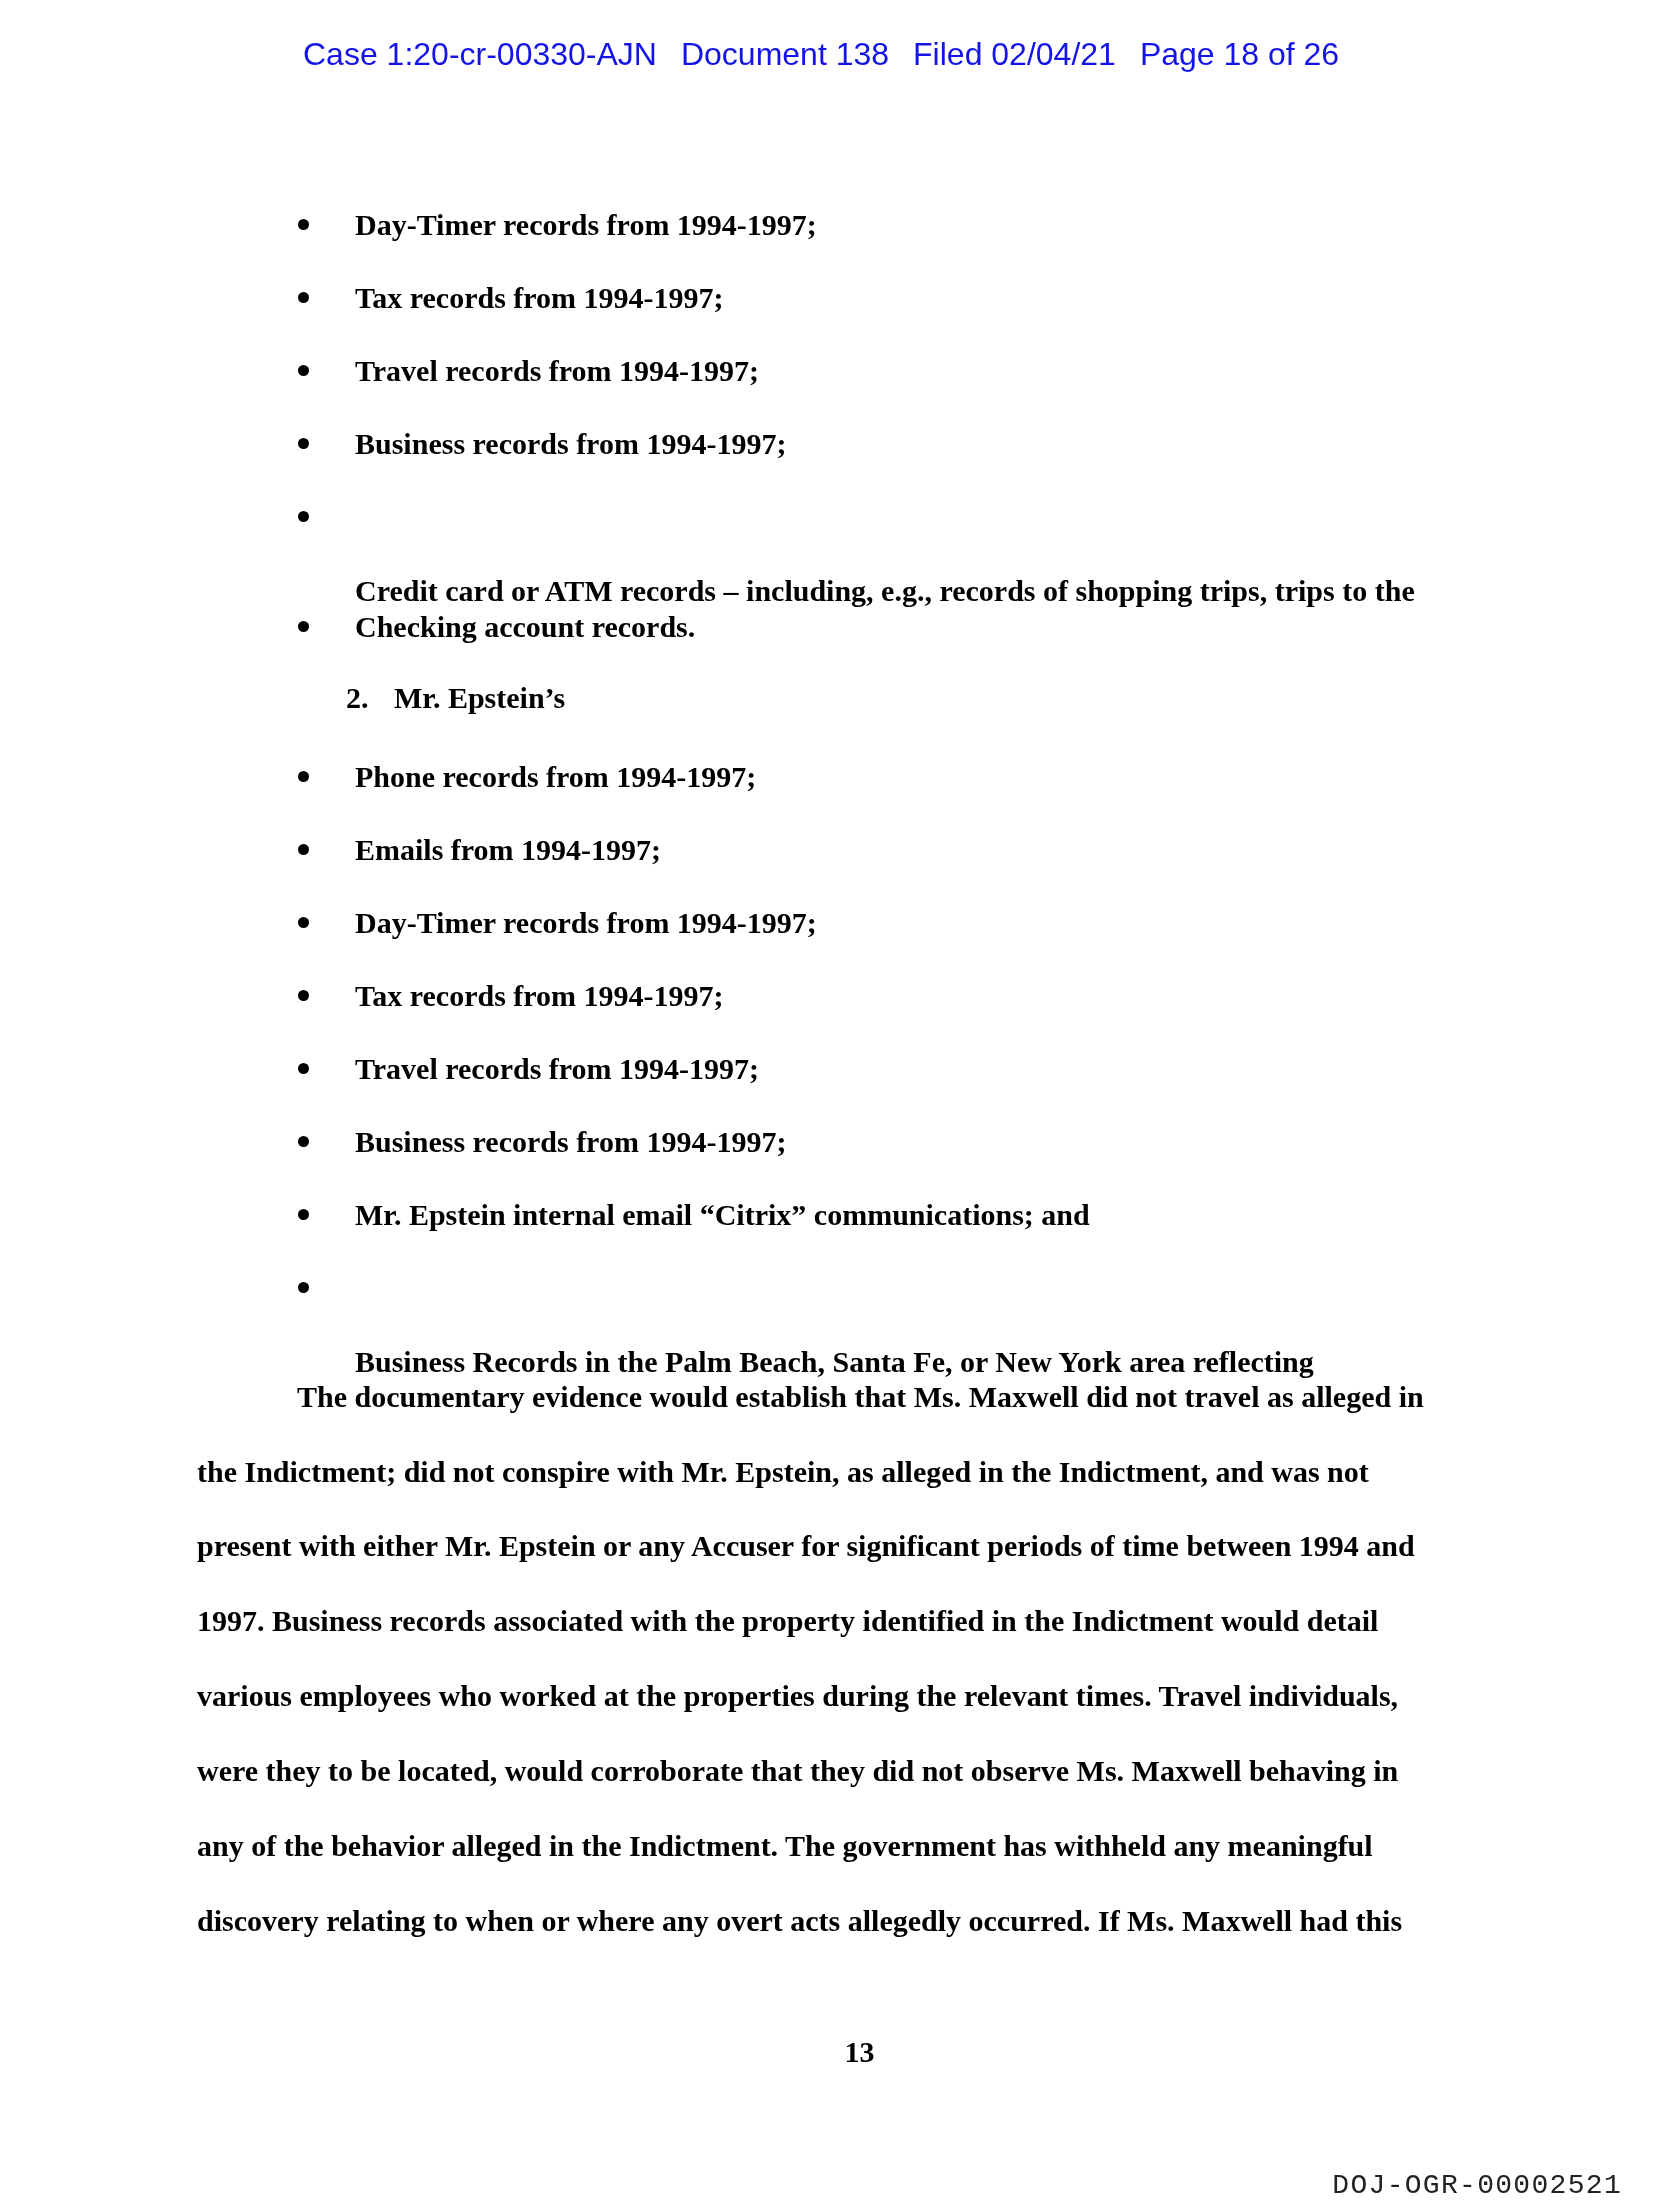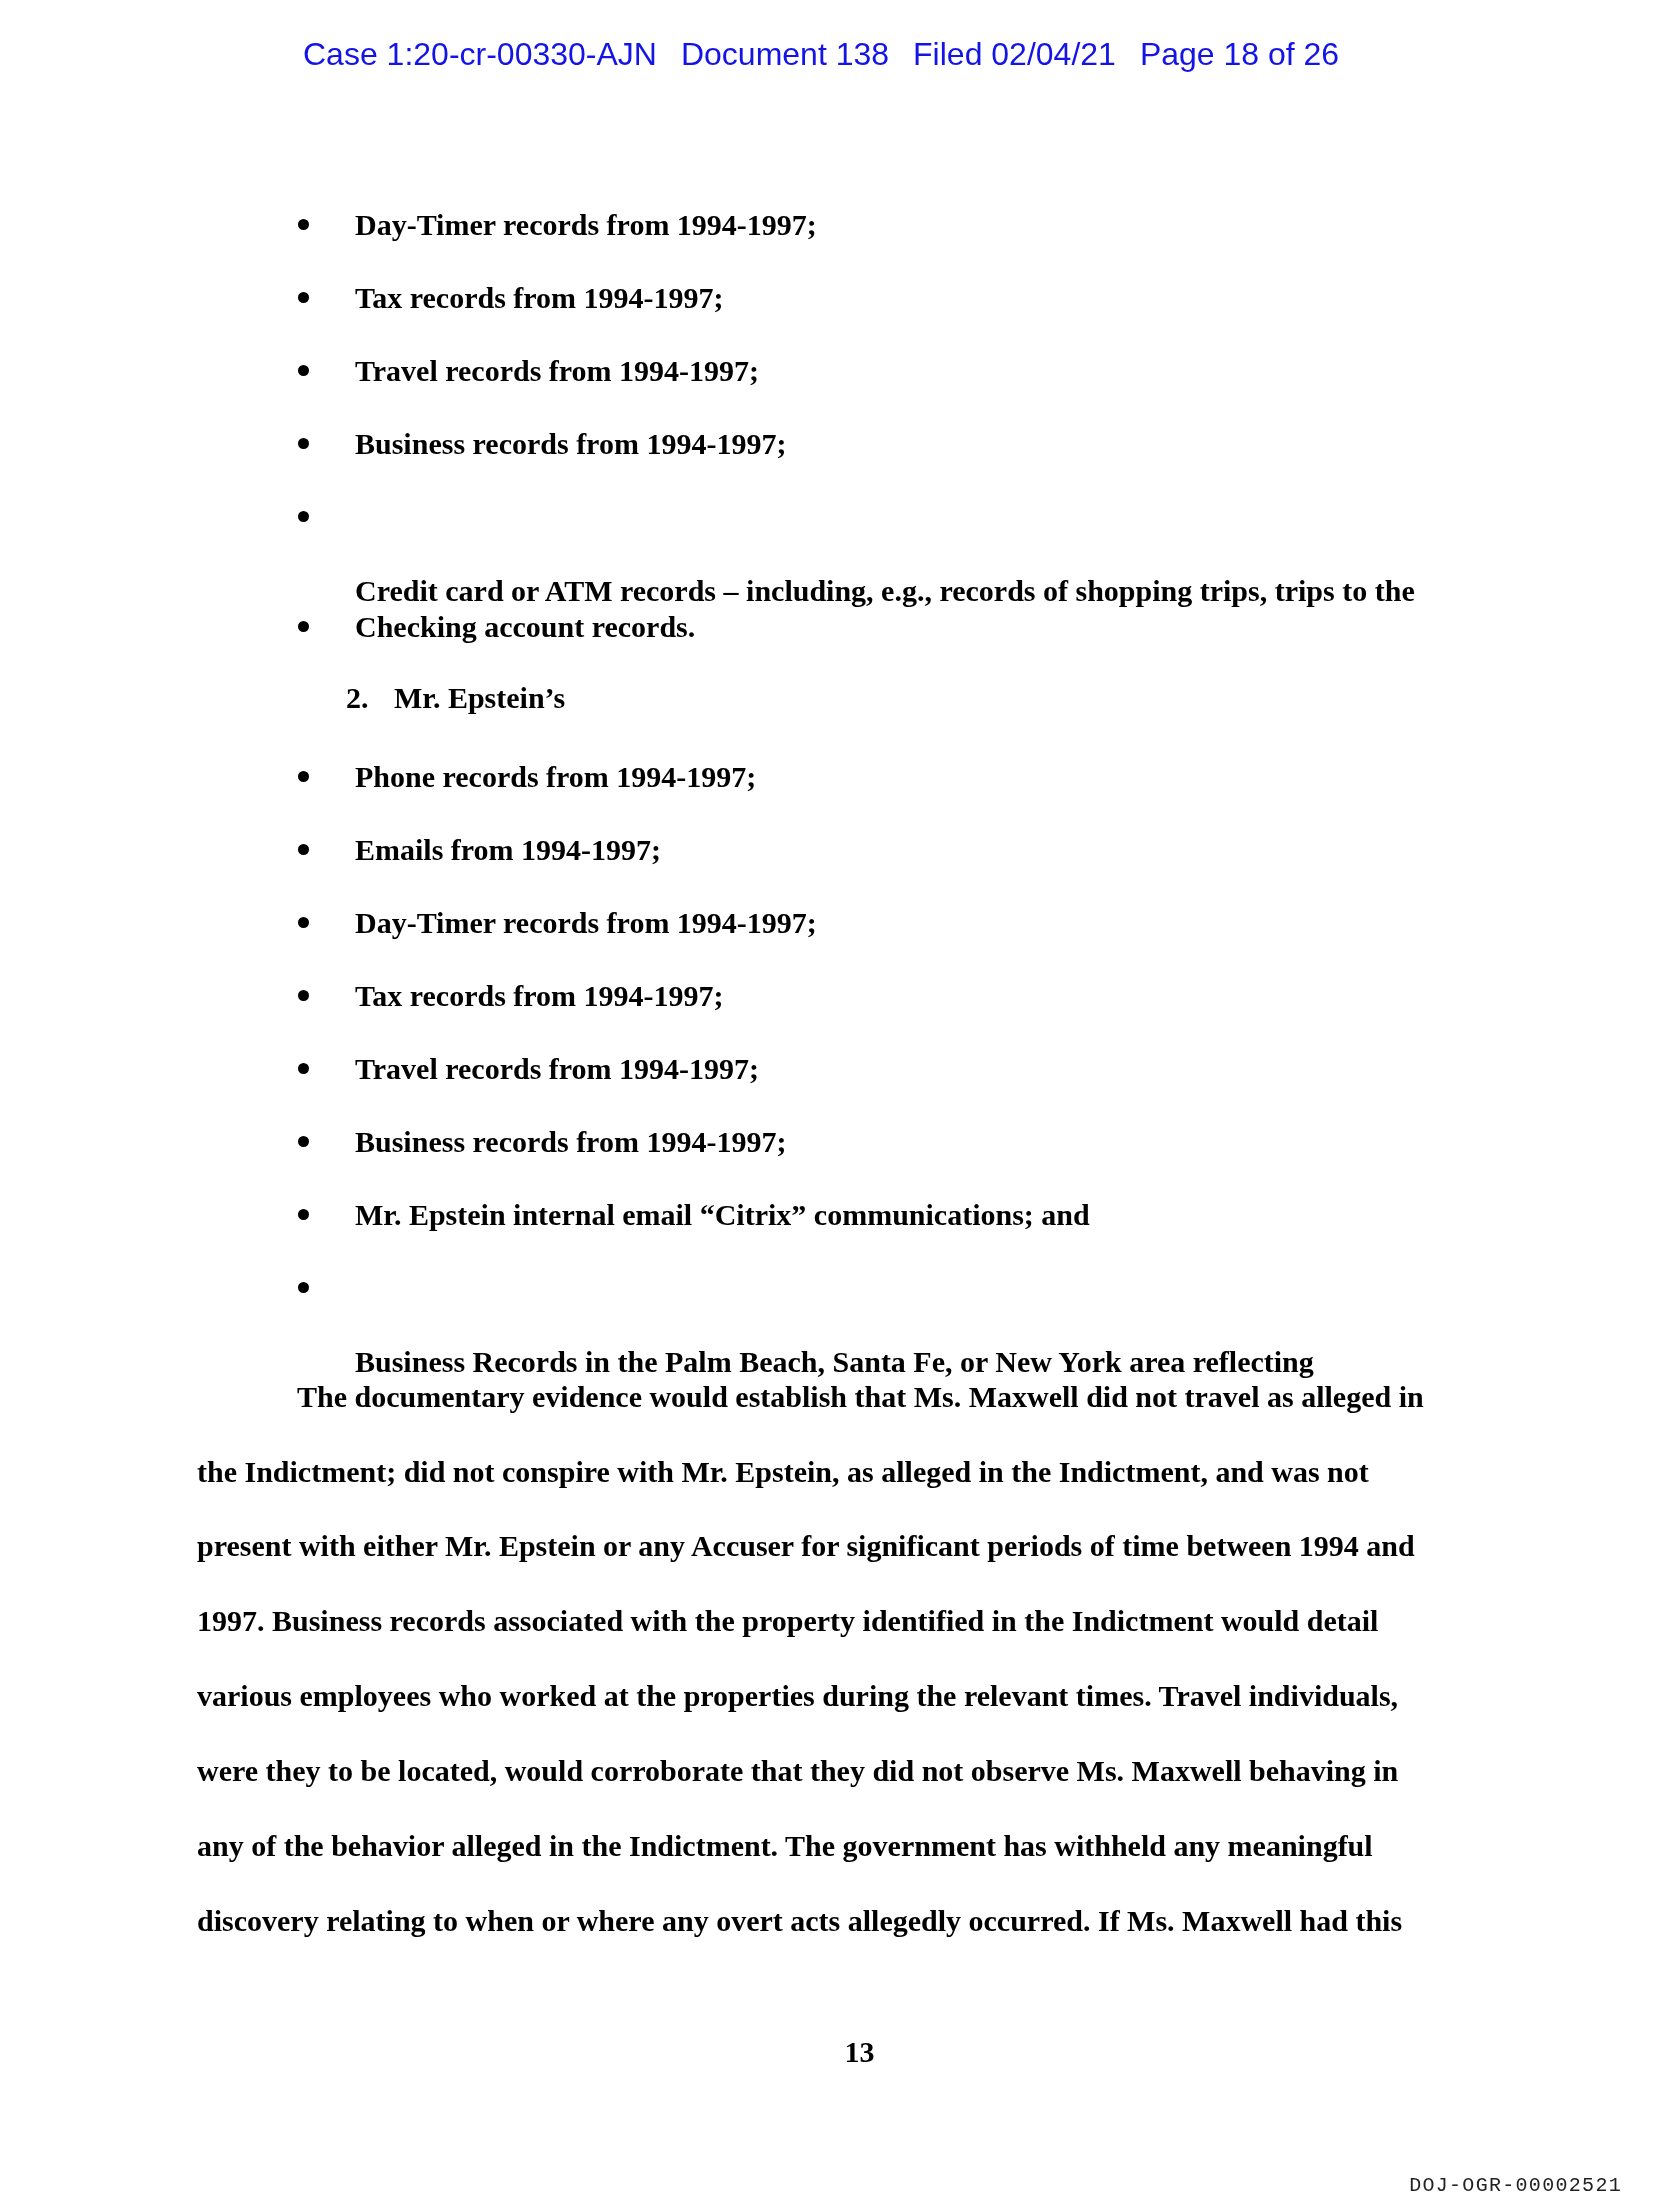--- a/index.html
+++ b/index.html
@@ -29,21 +29,21 @@
     position: absolute; left: 346px; font-size: 30px; line-height: 37px; font-weight: bold; white-space: pre;
   }
   .subhead .num { display: inline-block; width: 48px; }
 
   .body-line { position: absolute; left: 197px; font-size: 30px; line-height: 37px; white-space: pre; }
   .body-line.indent { left: 297px; }
 
   .page-number { position: absolute; left: 0; width: 1675px; text-align: center; font-size: 30px; line-height: 37px; top: 2027px; margin-left: 22px; }
   .bates {
     position: absolute; right: 53px; top: 2163px;
-    font-family: "Liberation Mono", monospace; font-size: 20px; line-height: 33px; color: #222; letter-spacing: 1.3px;
+    font-family: "Liberation Mono", monospace; font-size: 28px; line-height: 33px; color: #222; letter-spacing: 1.3px;
   }
 </style>
 </head>
 <body>
 
 <div class="page">
 
   <div class="header" style="color: rgb(20, 20, 230);"><span>Case 1:20-cr-00330-AJN</span><span class="gap"></span><span>Document 138</span><span class="gap"></span><span>Filed 02/04/21</span><span class="gap"></span><span>Page 18 of 26</span></div>
 
   <div class="bullet-item serif" style="top:200px">

